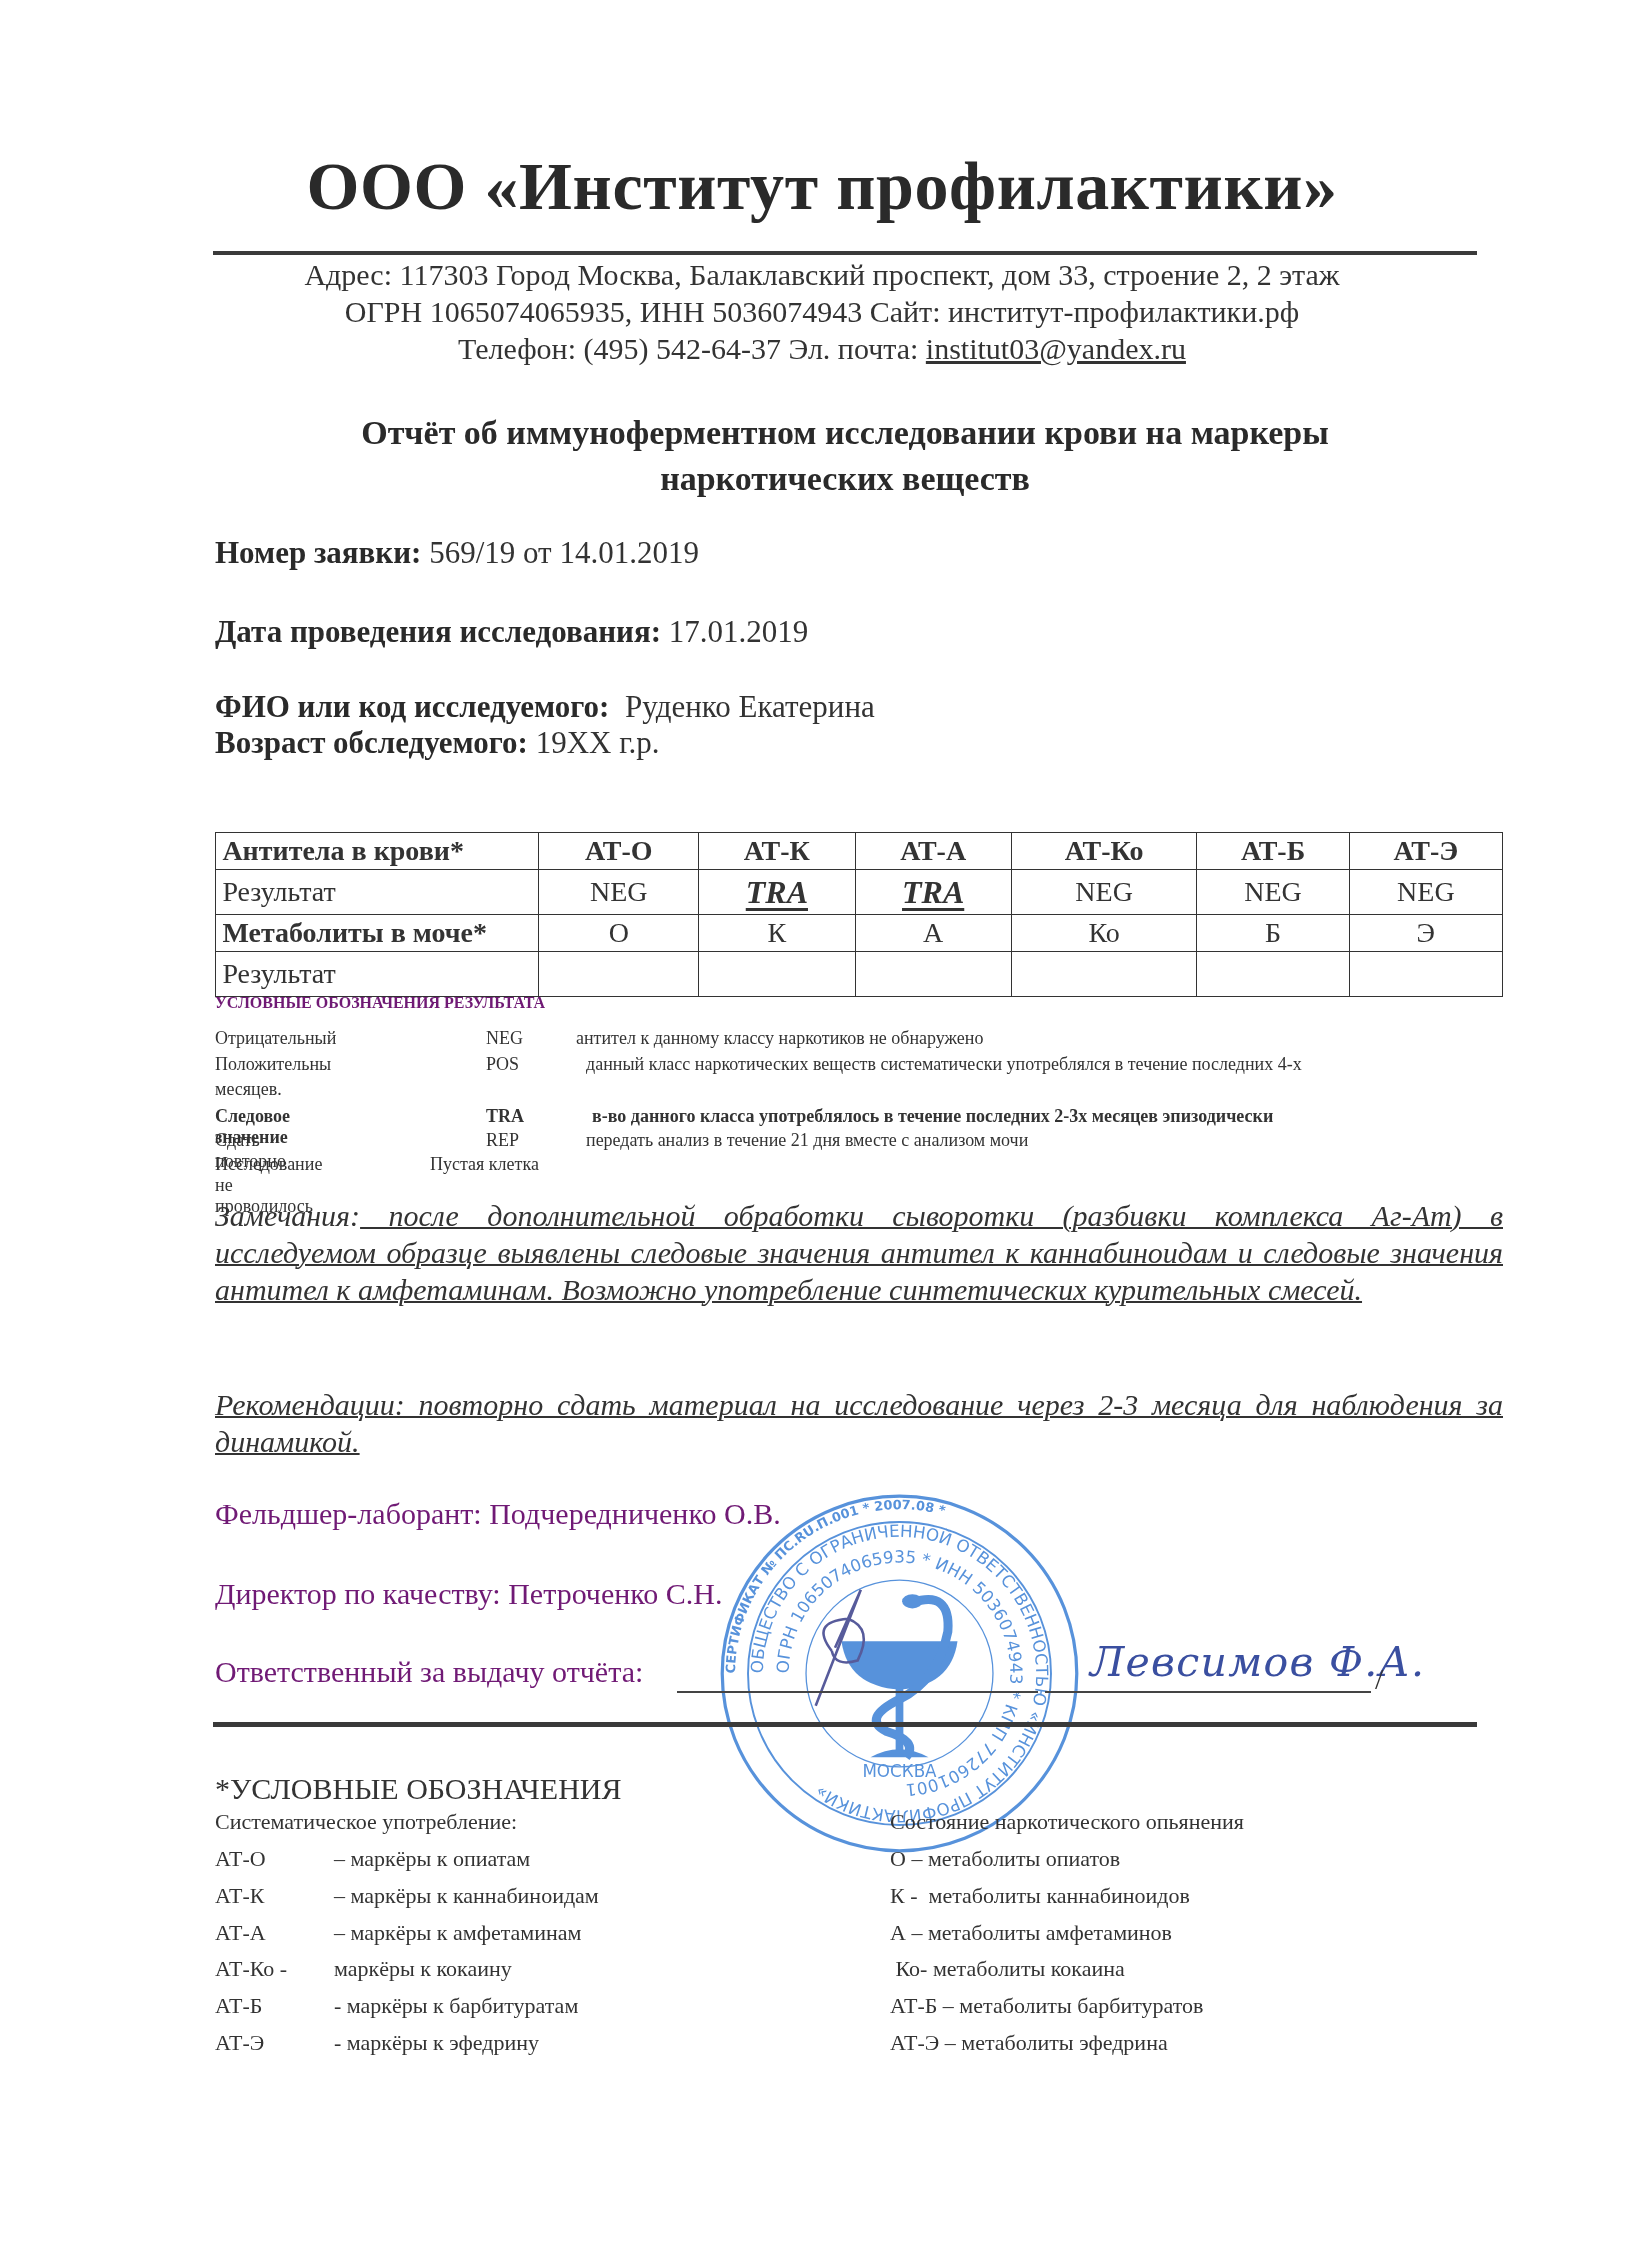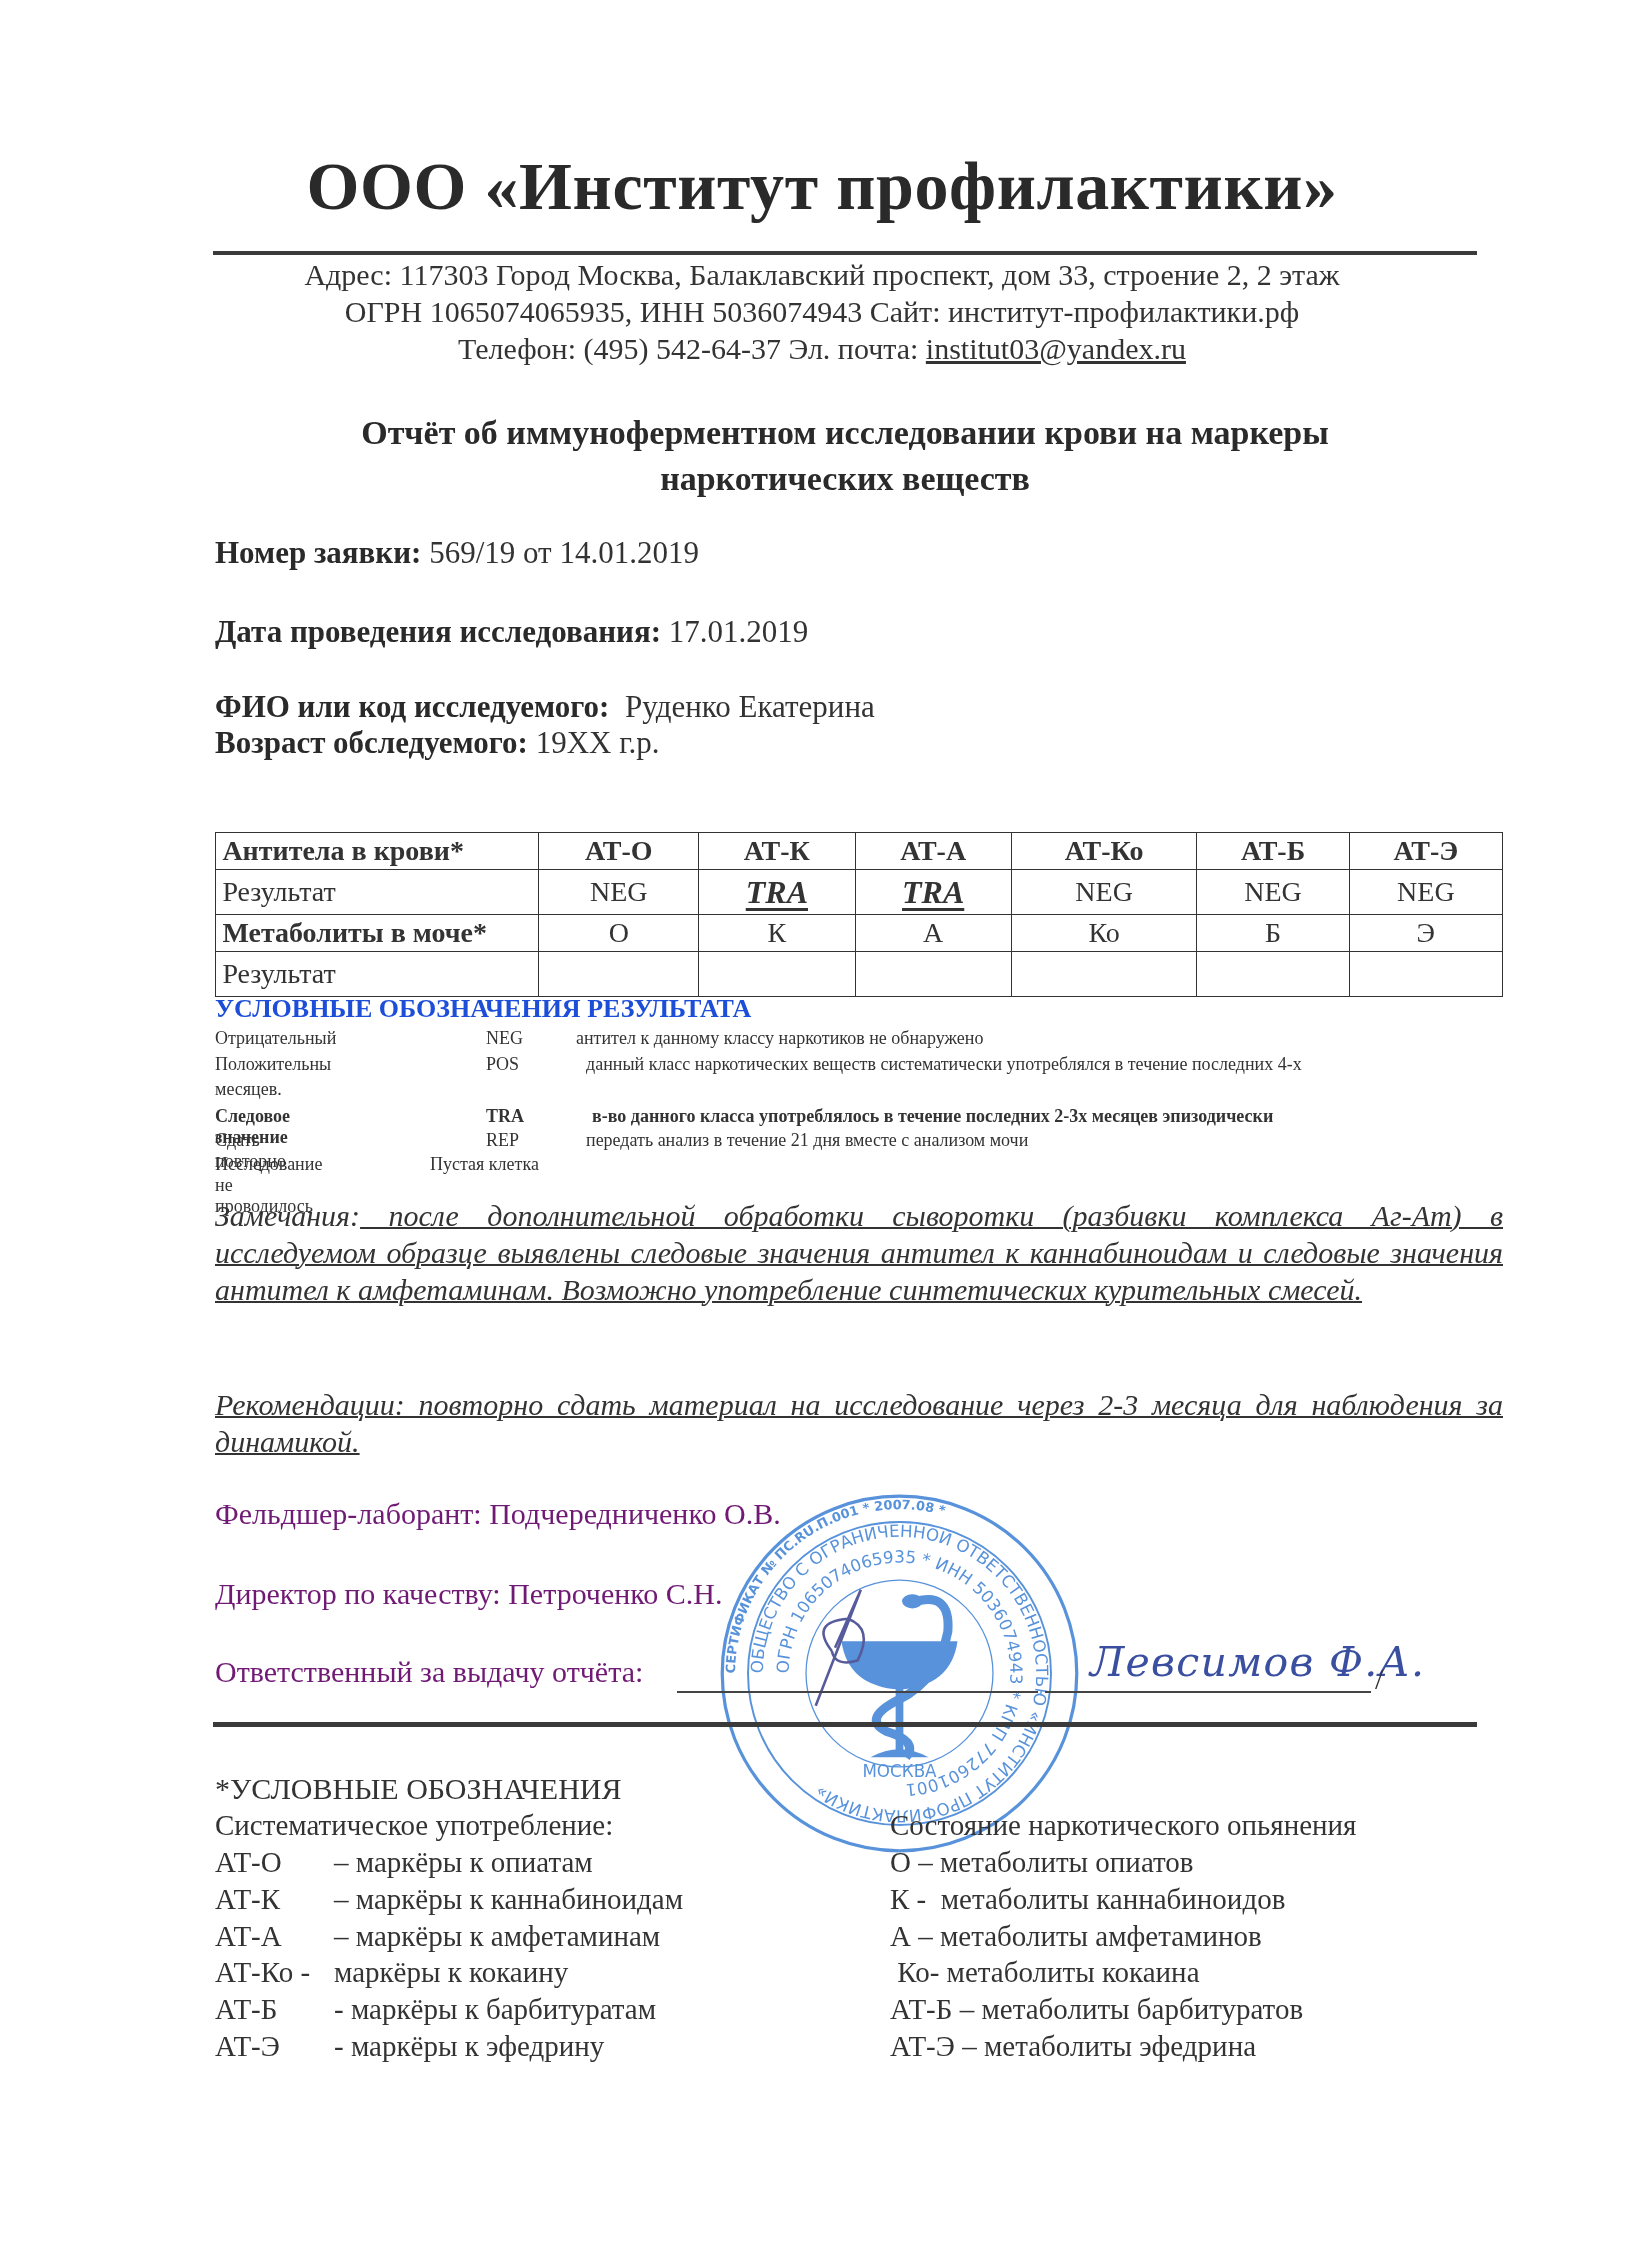--- a/index.html
+++ b/index.html
@@ -24,21 +24,21 @@
   table.res { position: absolute; left: 215px; top: 832px; width: 1288px;
               border-collapse: collapse; font-size: 28px; }
   table.res td { border: 1.9px solid #333; padding: 0; height: 35px; text-align: center; color: #333; }
   table.res td.lbl { text-align: left; padding-left: 6.4px; width: 316px; }
   table.res tr.r2 td, table.res tr.r4 td { height: 44px; }
   table.res tr.r1 td, table.res tr.r3 td { height: 36px; }
   .bold { font-weight: bold; color: #222; }
   .tra { font-style: italic; font-weight: bold; text-decoration: underline;
          text-decoration-thickness: 3.2px; text-underline-offset: 5.2px; font-size: 32px; }
 
-  .legend-title { left: 215px; top: 994px; font-size: 26px; font-weight: bold; color: #1d4ed8; }
+  .legend-title { left: 215px; top: 994px; font-size: 16px; font-weight: bold; color: #701a75; }
   .lg { left: 215px; font-size: 18px; color: #333; }
   .lg .k { position: absolute; left: 0; }
   .lg .c { position: absolute; left: 271px; }
   .lg .d { position: absolute; left: 361px; white-space: nowrap; }
   .lg1 { top: 1028px; } .lg2 { top: 1054px; } .lg2b { top: 1079px; } .lg3 { top: 1106px; }
   .lg4 { top: 1130px; } .lg5 { top: 1154px; }
   .lg3 span { font-weight: bold; }
 
   .note { left: 215px; width: 1288px; font-size: 30px; font-style: italic; line-height: 37px;
           text-align: justify; color: #333; }
@@ -51,21 +51,21 @@
   .sl1 { left: 677px; width: 361px; }
   .sl2 { left: 1045px; width: 326px; }
   .slash { left: 1375px; top: 1662px; font-size: 30px; color: #333; }
   .handsig { left: 1090px; top: 1638px; font-size: 41px; font-style: italic; color: #3a4fa0;
              font-family: "DejaVu Serif", serif; letter-spacing: 1.3px; }
   .hr-bot { left: 213px; width: 1264px; top: 1722px; height: 5.2px; background: #3a3a3a; }
 
   .stamp { left: 719px; top: 1493px; width: 361px; height: 361px; opacity: 0.85; }
 
   .foot-title { left: 215px; top: 1772px; font-size: 30px; color: #333; }
-  .foot { font-size: 29px; color: #333; }
+  .foot { font-size: 22px; color: #333; }
   .fl { left: 215px; } .fr { left: 890px; }
   .fr0, .fl0 { top: 1809px; }
   .fr1, .fl1 { top: 1846px; } .fr2, .fl2 { top: 1883px; } .fr3, .fl3 { top: 1920px; }
   .fr4, .fl4 { top: 1956px; } .fr5, .fl5 { top: 1993px; font-family: Liberation Serif, serif; } .fr6, .fl6 { top: 2030px; }
   .code { display: inline-block; width: 119px; }
 </style>
 </head>
 <body>
 
 <div class="abs org-title">ООО «Институт профилактики»</div>

